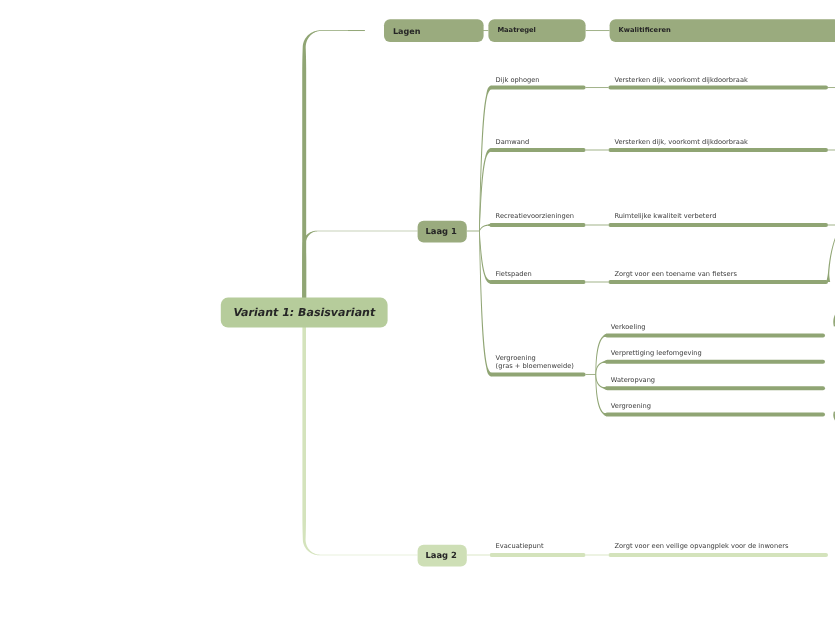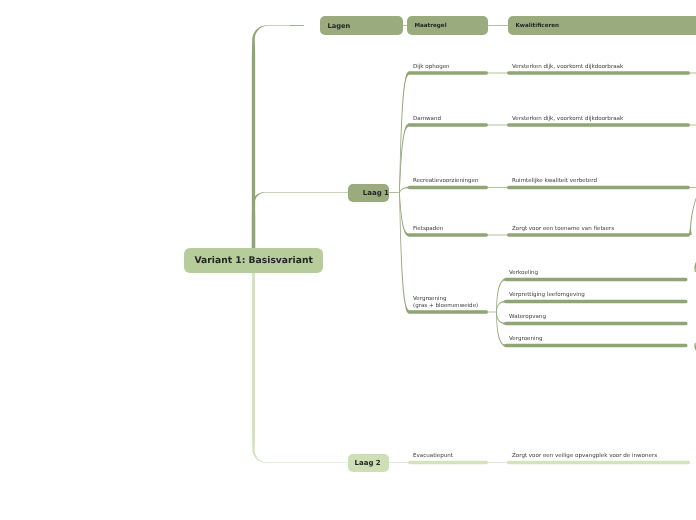--- a/index.html
+++ b/index.html
@@ -56,32 +56,32 @@
       <path d="M496.19,312.00L496.19,312.50L496.19,313.00L496.19,313.50L496.19,314.00L496.19,314.49L496.19,314.99L496.20,315.48L496.20,315.97L496.21,316.46L496.22,316.94L496.23,317.43L496.24,317.91L496.25,318.38L496.27,318.86L496.28,319.34L496.30,319.81L496.32,320.28L496.33,320.74L496.35,321.21L496.38,321.67L496.40,322.13L496.43,322.58L496.45,323.04L496.48,323.49L496.51,323.93L496.54,324.38L496.57,324.82L496.60,325.26L496.64,325.69L496.67,326.13L496.71,326.56L496.75,326.98L496.79,327.40L496.84,327.82L496.88,328.24L496.93,328.65L496.97,329.06L497.02,329.47L497.07,329.87L497.12,330.27L497.18,330.66L497.23,331.05L497.29,331.44L497.35,331.82L497.41,332.20L497.47,332.58L497.53,332.95L497.60,333.31L497.66,333.68L497.73,334.04L497.80,334.39L497.87,334.74L497.95,335.09L498.02,335.43L498.10,335.77L498.18,336.10L498.26,336.43L498.34,336.75L498.42,337.07L498.51,337.39L498.60,337.70L498.69,338.00L498.78,338.30L498.87,338.60L498.97,338.89L499.06,339.18L499.16,339.46L499.26,339.73L499.37,340.01L499.47,340.27L499.58,340.53L499.69,340.79L499.80,341.04L499.91,341.29L500.03,341.52L500.15,341.76L500.27,341.99L500.39,342.21L500.51,342.43L500.64,342.64L500.77,342.85L500.90,343.05L501.04,343.25L501.17,343.44L501.31,343.62L501.45,343.80L501.60,343.97L501.75,344.14L501.89,344.30L502.04,344.47L502.18,344.62L502.33,344.79L502.47,344.95L502.61,345.11L502.76,345.27L502.91,345.42L503.08,345.56L503.24,345.71L503.40,345.86L503.57,346.00L503.75,346.15L503.94,346.25L504.14,346.39L504.33,346.52L504.54,346.64L504.75,346.76L504.98,346.88L505.21,346.95L505.45,347.05L505.70,347.15L505.70,343.85L505.58,343.94L505.45,344.02L505.33,344.05L505.20,344.12L505.06,344.17L504.92,344.22L504.77,344.25L504.63,344.28L504.49,344.26L504.33,344.27L504.18,344.26L504.02,344.25L503.86,344.22L503.72,344.16L503.56,344.11L503.40,344.05L503.24,343.98L503.09,343.89L502.94,343.80L502.80,343.68L502.65,343.56L502.52,343.43L502.39,343.29L502.26,343.14L502.13,342.98L502.01,342.82L501.88,342.65L501.76,342.47L501.63,342.29L501.51,342.10L501.39,341.91L501.28,341.71L501.16,341.50L501.05,341.29L500.93,341.07L500.82,340.85L500.71,340.62L500.60,340.38L500.50,340.14L500.39,339.90L500.29,339.64L500.18,339.38L500.08,339.12L499.98,338.85L499.89,338.58L499.79,338.30L499.70,338.01L499.61,337.72L499.51,337.43L499.42,337.13L499.34,336.82L499.25,336.51L499.17,336.20L499.08,335.88L499.00,335.55L498.92,335.22L498.84,334.89L498.77,334.55L498.69,334.21L498.62,333.86L498.55,333.51L498.48,333.15L498.41,332.79L498.34,332.42L498.28,332.05L498.21,331.68L498.15,331.30L498.09,330.92L498.03,330.54L497.97,330.15L497.92,329.75L497.86,329.36L497.81,328.96L497.76,328.55L497.71,328.14L497.66,327.73L497.61,327.32L497.56,326.90L497.52,326.48L497.48,326.05L497.44,325.62L497.39,325.19L497.36,324.76L497.32,324.32L497.28,323.88L497.25,323.43L497.21,322.99L497.18,322.54L497.15,322.08L497.12,321.63L497.10,321.17L497.07,320.71L497.04,320.24L497.02,319.78L497.00,319.31L496.97,318.83L496.96,318.36L496.94,317.88L496.92,317.41L496.90,316.92L496.89,316.44L496.88,315.96L496.86,315.47L496.85,314.98L496.84,314.49L496.83,313.99L496.82,313.50L496.82,313.00L496.81,312.50L496.81,312.00Z" fill="#90a574"></path>
       <rect x="504.5" y="343.85" width="183" height="3.3" rx="1.65" ry="1.65" fill="#90a574"></rect>
       <path d="M695.89,271.90L695.85,271.61L695.82,271.32L695.80,271.02L695.78,270.73L695.76,270.44L695.76,270.16L695.75,269.87L695.76,269.58L695.77,269.30L695.78,269.02L695.80,268.74L695.83,268.46L695.86,268.18L695.90,267.91L695.95,267.64L696.00,267.37L696.05,267.10L696.12,266.84L696.18,266.57L696.26,266.31L696.34,266.06L696.42,265.80L696.51,265.55L696.61,265.30L696.71,265.06L696.82,264.82L696.93,264.58L697.05,264.34L697.17,264.11L697.30,263.88L697.44,263.65L697.58,263.43L697.73,263.21L697.88,263.00L698.03,262.79L698.20,262.58L698.37,262.37L698.54,262.17L698.72,261.98L698.91,261.79L697.09,260.21L696.90,260.48L696.71,260.74L696.52,261.01L696.35,261.28L696.18,261.55L696.02,261.83L695.87,262.11L695.73,262.39L695.59,262.68L695.47,262.96L695.35,263.25L695.23,263.55L695.13,263.84L695.03,264.13L694.94,264.43L694.85,264.73L694.78,265.03L694.71,265.33L694.65,265.63L694.59,265.94L694.54,266.24L694.50,266.55L694.47,266.85L694.44,267.16L694.42,267.47L694.41,267.78L694.40,268.09L694.40,268.39L694.41,268.70L694.42,269.01L694.44,269.32L694.47,269.63L694.50,269.94L694.54,270.25L694.59,270.56L694.64,270.87L694.70,271.18L694.76,271.48L694.83,271.79L694.91,272.10Z" fill="#90a574"></path>
       <path d="M694.91,342.87L694.84,343.10L694.77,343.34L694.70,343.57L694.64,343.81L694.59,344.05L694.54,344.28L694.51,344.52L694.47,344.76L694.45,345.00L694.43,345.24L694.41,345.48L694.41,345.72L694.41,345.96L694.42,346.20L694.43,346.44L694.45,346.67L694.48,346.91L694.52,347.15L694.56,347.39L694.62,347.63L694.68,347.86L694.74,348.10L694.82,348.33L694.90,348.56L694.99,348.79L695.08,349.02L695.19,349.25L695.30,349.47L695.42,349.69L695.55,349.91L695.69,350.13L695.83,350.35L695.98,350.56L696.14,350.77L696.31,350.97L696.49,351.18L696.67,351.37L696.86,351.57L697.06,351.76L697.27,351.95L698.73,350.05L698.56,349.93L698.38,349.81L698.22,349.69L698.06,349.57L697.91,349.44L697.76,349.30L697.61,349.17L697.48,349.03L697.34,348.89L697.22,348.74L697.10,348.59L696.98,348.44L696.87,348.29L696.76,348.13L696.66,347.97L696.56,347.81L696.47,347.64L696.39,347.47L696.31,347.30L696.23,347.12L696.16,346.95L696.10,346.77L696.04,346.58L695.99,346.40L695.94,346.21L695.90,346.02L695.86,345.83L695.83,345.63L695.80,345.43L695.78,345.23L695.76,345.03L695.75,344.82L695.75,344.62L695.75,344.41L695.76,344.20L695.77,343.99L695.79,343.78L695.82,343.56L695.85,343.35L695.89,343.13Z" fill="#90a574"></path>
       <rect x="408" y="460.85" width="80" height="3.3" rx="1.65" ry="1.65" fill="#d4e3bc"></rect>
       <rect x="389" y="462.15" width="19" height="0.7" fill="#d4e3bc"></rect>
       <rect x="488" y="462.15" width="19" height="0.7" fill="#d4e3bc"></rect>
       <rect x="507" y="460.85" width="183" height="3.3" rx="1.65" ry="1.65" fill="#d4e3bc"></rect>
     </svg>
 <div class="node" style="left: 184px; top: 248px; width: 139px; height: 25px; background: rgb(182, 204, 155); border-radius: 6px; padding-left: 10.5px;">
-      <span class="t" style="font-size: 9.2px; letter-spacing: 0px; color: rgb(38, 38, 38);">Variant 1:  Basisvariant</span>
+      <span class="t" style="font-size: 9.2px; letter-spacing: 0px; color: rgb(38, 38, 38); font-style: italic;">Variant 1:  Basisvariant</span>
     </div>
     <div class="node" style="left: 304px; top: 16px; width: 83px; height: 19px; background: rgb(154, 171, 126); border-radius: 5px; padding-left: 7.5px; margin-left: 16px;">
       <span class="t" style="font-size: 6.7px; letter-spacing: 0px; color: rgb(38, 38, 38);">Lagen</span>
     </div>
     <div class="node" style="left: 407px; top: 16px; width: 81px; height: 19px; background: rgb(154, 171, 126); border-radius: 5px; padding-left: 7.5px;">
       <span class="t" style="font-size: 5.6px; letter-spacing: 0px; color: rgb(38, 38, 38);">Maatregel</span>
     </div>
     <div class="node" style="left: 508px; top: 16px; width: 192px; height: 19px; background: rgb(154, 171, 126); border-radius: 5px; padding-left: 7.5px;">
       <span class="t" style="font-size: 5.6px; letter-spacing: 0px; color: rgb(38, 38, 38);">Kwalitificeren</span>
     </div>
-    <div class="node" style="left: 348px; top: 184px; width: 41px; height: 18px; background: rgb(154, 171, 126); border-radius: 5px; padding-left: 6.5px; justify-content: flex-end;">
+    <div class="node" style="left: 348px; top: 184px; width: 41px; height: 18px; background: rgb(154, 171, 126); border-radius: 5px; padding-left: 6.5px;">
       <span class="t" style="font-size: 7px; letter-spacing: 0px; color: rgb(38, 38, 38);">Laag 1</span>
     </div>
     <div class="node" style="left: 348px; top: 454px; width: 41px; height: 18px; background: rgb(206, 223, 182); border-radius: 5px; padding-left: 6.5px;">
       <span class="t" style="font-size: 7px; letter-spacing: 0px; color: rgb(38, 38, 38);">Laag 2</span>
     </div>
     <div class="lbl" style="left: 413px; top: 63.8px; font-size: 5.55px; color: rgb(58, 58, 58); line-height: 1.28;">
       <div>Dijk ophogen</div>
     </div>
     <div class="lbl" style="left: 413px; top: 115.8px; font-size: 5.55px; color: rgb(58, 58, 58); line-height: 1.28;">
       <div>Damwand</div>

